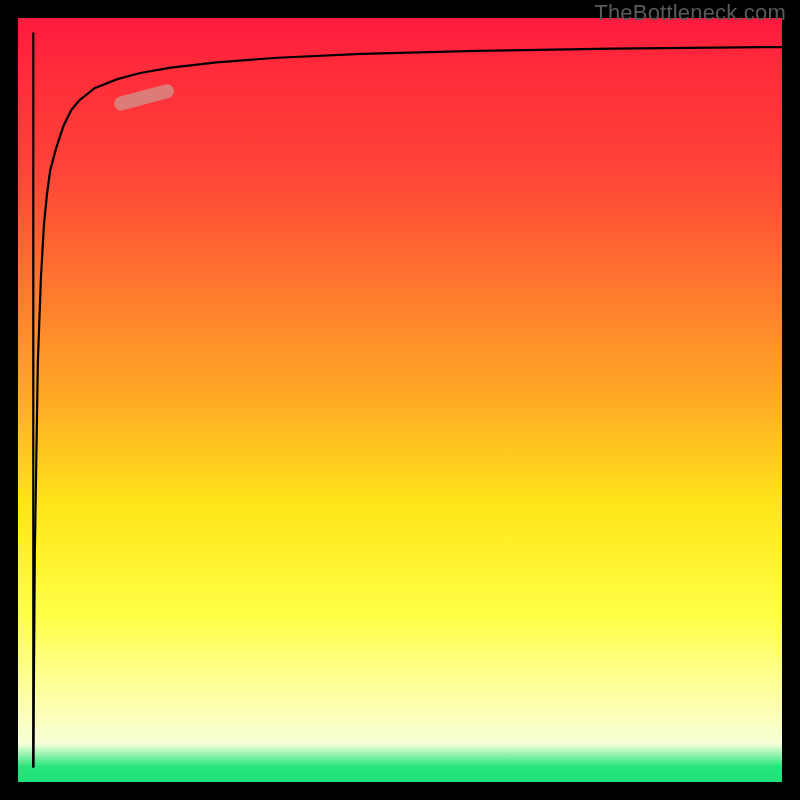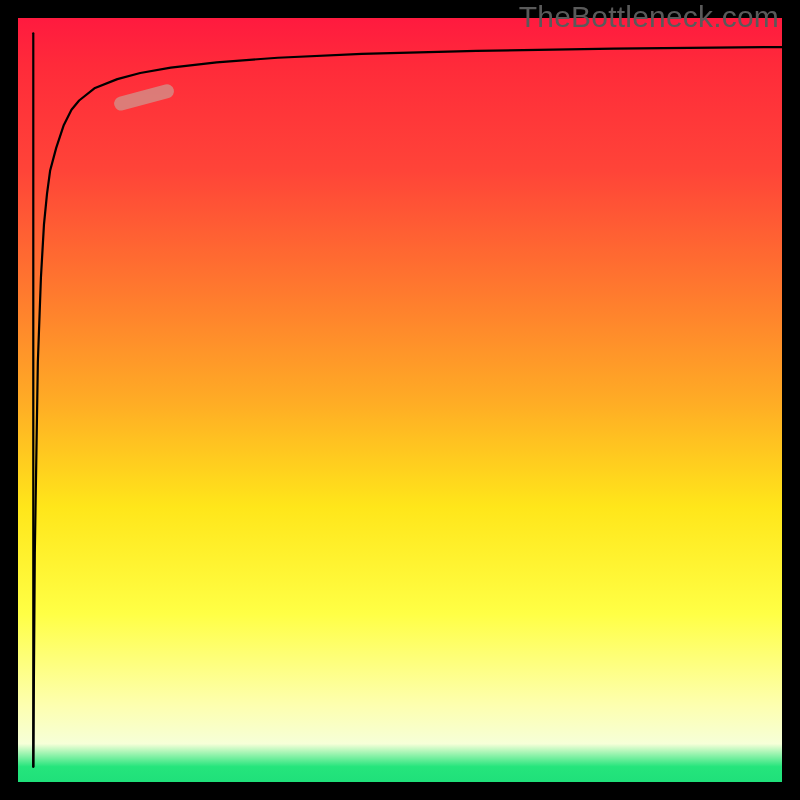--- a/index.html
+++ b/index.html
@@ -42,23 +42,23 @@
     position: absolute;
     left: 0;
     top: 0;
     width: 100%;
     height: 100%;
     overflow: visible;
   }
   .watermark {
     position: absolute;
     top: 0px;
-    right: 21px;
+    right: 14px;
     color: #5a5a5a;
-    font-size: 30px;
+    font-size: 22px;
     letter-spacing: 0.2px;
     user-select: none;
   }
 </style>
 </head>
 <body>
 
 <div class="frame">
   <div class="plot-area">
     <svg class="curve-svg" viewBox="0 0 764 764" preserveAspectRatio="none">

